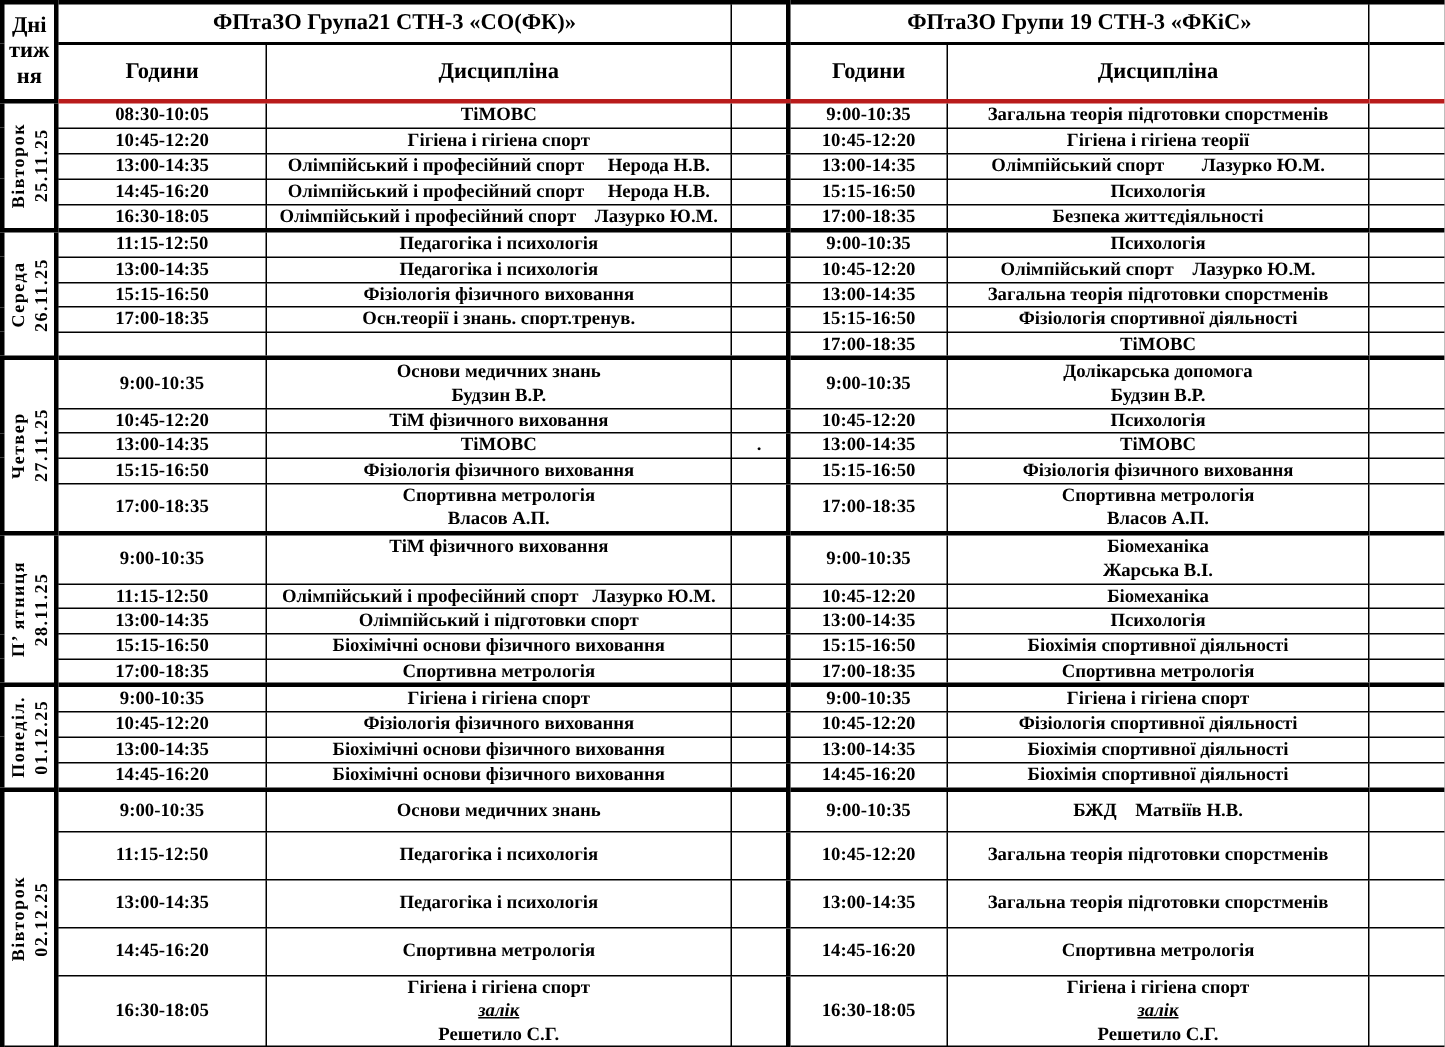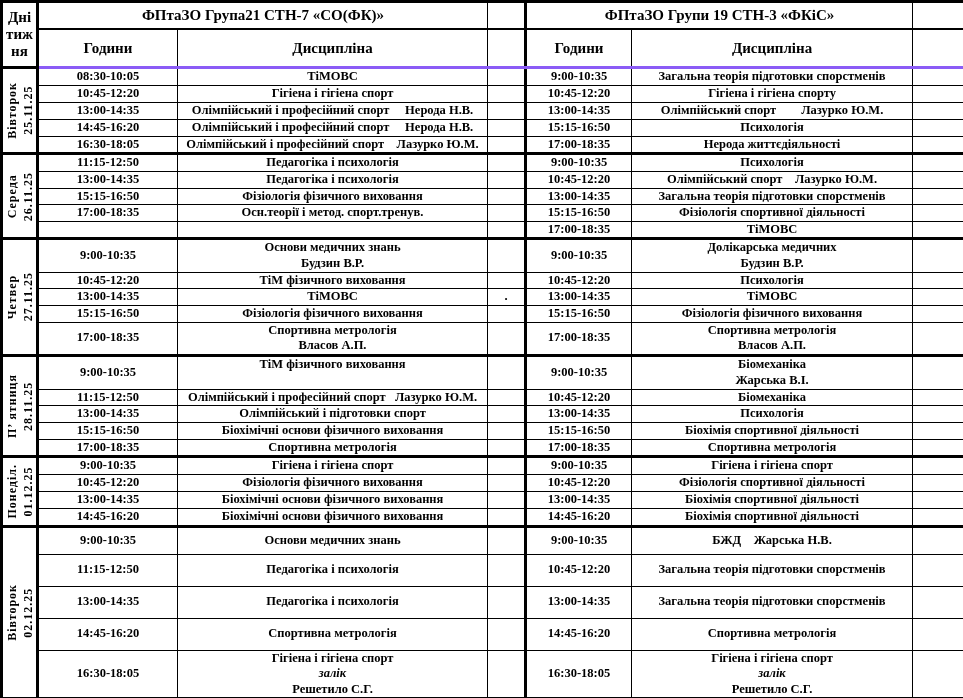--- a/index.html
+++ b/index.html
@@ -15,59 +15,59 @@
     border:1px solid #000;
     padding:0 2px;
     vertical-align:middle;
     text-align:center;
     font-weight:bold;
     font-size:12.5px;
     line-height:1.25;
     overflow:hidden;
   }
   tr.title-row td { border-bottom:2px solid #000; height:25px; font-size:15px; }
-  tr.header-row td { border-bottom:3px solid #8b5cf6; height:36px; font-size:15px; }
+  tr.header-row td { border-bottom:3px solid #b91c1c; height:36px; font-size:15px; }
   td.dni-cell {
     border-right:3px solid #000; border-bottom:3px solid #000;
     font-size:13px; word-break:break-all; line-height:1.15; padding:0 3px;
   }
   td.day-cell { border-right:3px solid #000; }
   td.mid-cell { border-right:3px solid #000; }
   tr.block-top td { border-top:3px solid #000; }
   .vday {
     writing-mode:vertical-rl;
     transform:rotate(180deg);
     margin:0 auto;
     font-size:12px;
     letter-spacing:1px;
     line-height:1.3;
     white-space:nowrap;
   }
   .disc-line { white-space:pre-wrap; }
-  .italic { font-style:italic; }
+  .italic { font-style:italic;text-decoration:underline; }
   td.time-cell { font-size:12.5px;margin-top:18px; }
 </style>
 </head>
 <body>
 
 <div id="sheet">
   <table class="sched">
     <colgroup>
       <col style="width:36px">
         <col style="width:140px">
         <col style="width:310px">
         <col style="width:38px">
       <col style="width:106px">
         <col style="width:281px">
         <col style="width:52px">
     </colgroup>
     <tbody>
       <tr class="title-row">
         <td class="dni-cell" rowspan="2">Дні тижня</td>
-        <td colspan="2">ФПтаЗО  Група21   СТН-7  «СО(ФК)»</td>
+        <td colspan="2">ФПтаЗО  Група21   СТН-3  «СО(ФК)»</td>
         <td class="mid-cell"></td>
         <td colspan="2">ФПтаЗО  Групи 19 СТН-3   «ФКіС»</td>
         <td></td>
       </tr>
       <tr class="header-row">
         <td>Години</td>
         <td>Дисципліна</td>
         <td class="mid-cell"></td>
         <td>Години</td>
         <td>Дисципліна</td>
@@ -94,21 +94,21 @@
           <td></td>
         </tr>
         <tr style="height: 17px;">
           <td class="time-cell">10:45-12:20</td>
           <td>
             <div class="disc-line">Гігіена і гігіена спорт</div>
           </td>
           <td class="mid-cell"></td>
           <td class="time-cell">10:45-12:20</td>
           <td>
-            <div class="disc-line">Гігіена і гігіена спорту</div>
+            <div class="disc-line">Гігіена і гігіена теорії</div>
           </td>
           <td></td>
         </tr>
         <tr style="height: 17px;">
           <td class="time-cell">13:00-14:35</td>
           <td>
             <div class="disc-line">Олімпійський і професійний спорт     Нерода Н.В.</div>
           </td>
           <td class="mid-cell"></td>
           <td class="time-cell">13:00-14:35</td>
@@ -130,21 +130,21 @@
           <td></td>
         </tr>
         <tr style="height: 17px;">
           <td class="time-cell">16:30-18:05</td>
           <td>
             <div class="disc-line">Олімпійський і професійний спорт    Лазурко Ю.М.</div>
           </td>
           <td class="mid-cell"></td>
           <td class="time-cell">17:00-18:35</td>
           <td>
-            <div class="disc-line">Нерода життєдіяльності</div>
+            <div class="disc-line">Безпека життєдіяльності</div>
           </td>
           <td></td>
         </tr>
         <tr class="block-top" style="height: 16px;">
           <td class="day-cell" rowspan="5">
             <div class="vday">
               <div>Середа</div>
               <div>26.11.25</div>
             </div>
           </td>
@@ -179,21 +179,21 @@
           <td class="mid-cell"></td>
           <td class="time-cell">13:00-14:35</td>
           <td>
             <div class="disc-line">Загальна теорія підготовки спорстменів</div>
           </td>
           <td></td>
         </tr>
         <tr style="height: 16px;">
           <td class="time-cell">17:00-18:35</td>
           <td>
-            <div class="disc-line">Осн.теорії і метод. спорт.тренув.</div>
+            <div class="disc-line">Осн.теорії і знань. спорт.тренув.</div>
           </td>
           <td class="mid-cell"></td>
           <td class="time-cell">15:15-16:50</td>
           <td>
             <div class="disc-line">Фізіологія спортивної діяльності</div>
           </td>
           <td></td>
         </tr>
         <tr style="height: 15px;">
           <td class="time-cell"></td>
@@ -213,21 +213,21 @@
             </div>
           </td>
           <td class="time-cell">9:00-10:35</td>
           <td>
             <div class="disc-line">Основи медичних знань</div>
             <div class="disc-line">Будзин В.Р.</div>
           </td>
           <td class="mid-cell"></td>
           <td class="time-cell">9:00-10:35</td>
           <td>
-            <div class="disc-line">Долікарська медичних</div>
+            <div class="disc-line">Долікарська допомога</div>
             <div class="disc-line">Будзин В.Р.</div>
           </td>
           <td></td>
         </tr>
         <tr style="height: 16px;">
           <td class="time-cell">10:45-12:20</td>
           <td>
             <div class="disc-line">ТіМ фізичного виховання</div>
           </td>
           <td class="mid-cell"></td>
@@ -404,21 +404,21 @@
               <div>02.12.25</div>
             </div>
           </td>
           <td class="time-cell">9:00-10:35</td>
           <td>
             <div class="disc-line">Основи медичних знань</div>
           </td>
           <td class="mid-cell"></td>
           <td class="time-cell">9:00-10:35</td>
           <td>
-            <div class="disc-line">БЖД    Жарська Н.В.</div>
+            <div class="disc-line">БЖД    Матвіїв Н.В.</div>
           </td>
           <td></td>
         </tr>
         <tr style="height: 32px;">
           <td class="time-cell">11:15-12:50</td>
           <td>
             <div class="disc-line">Педагогіка і психологія</div>
           </td>
           <td class="mid-cell"></td>
           <td class="time-cell">10:45-12:20</td>

